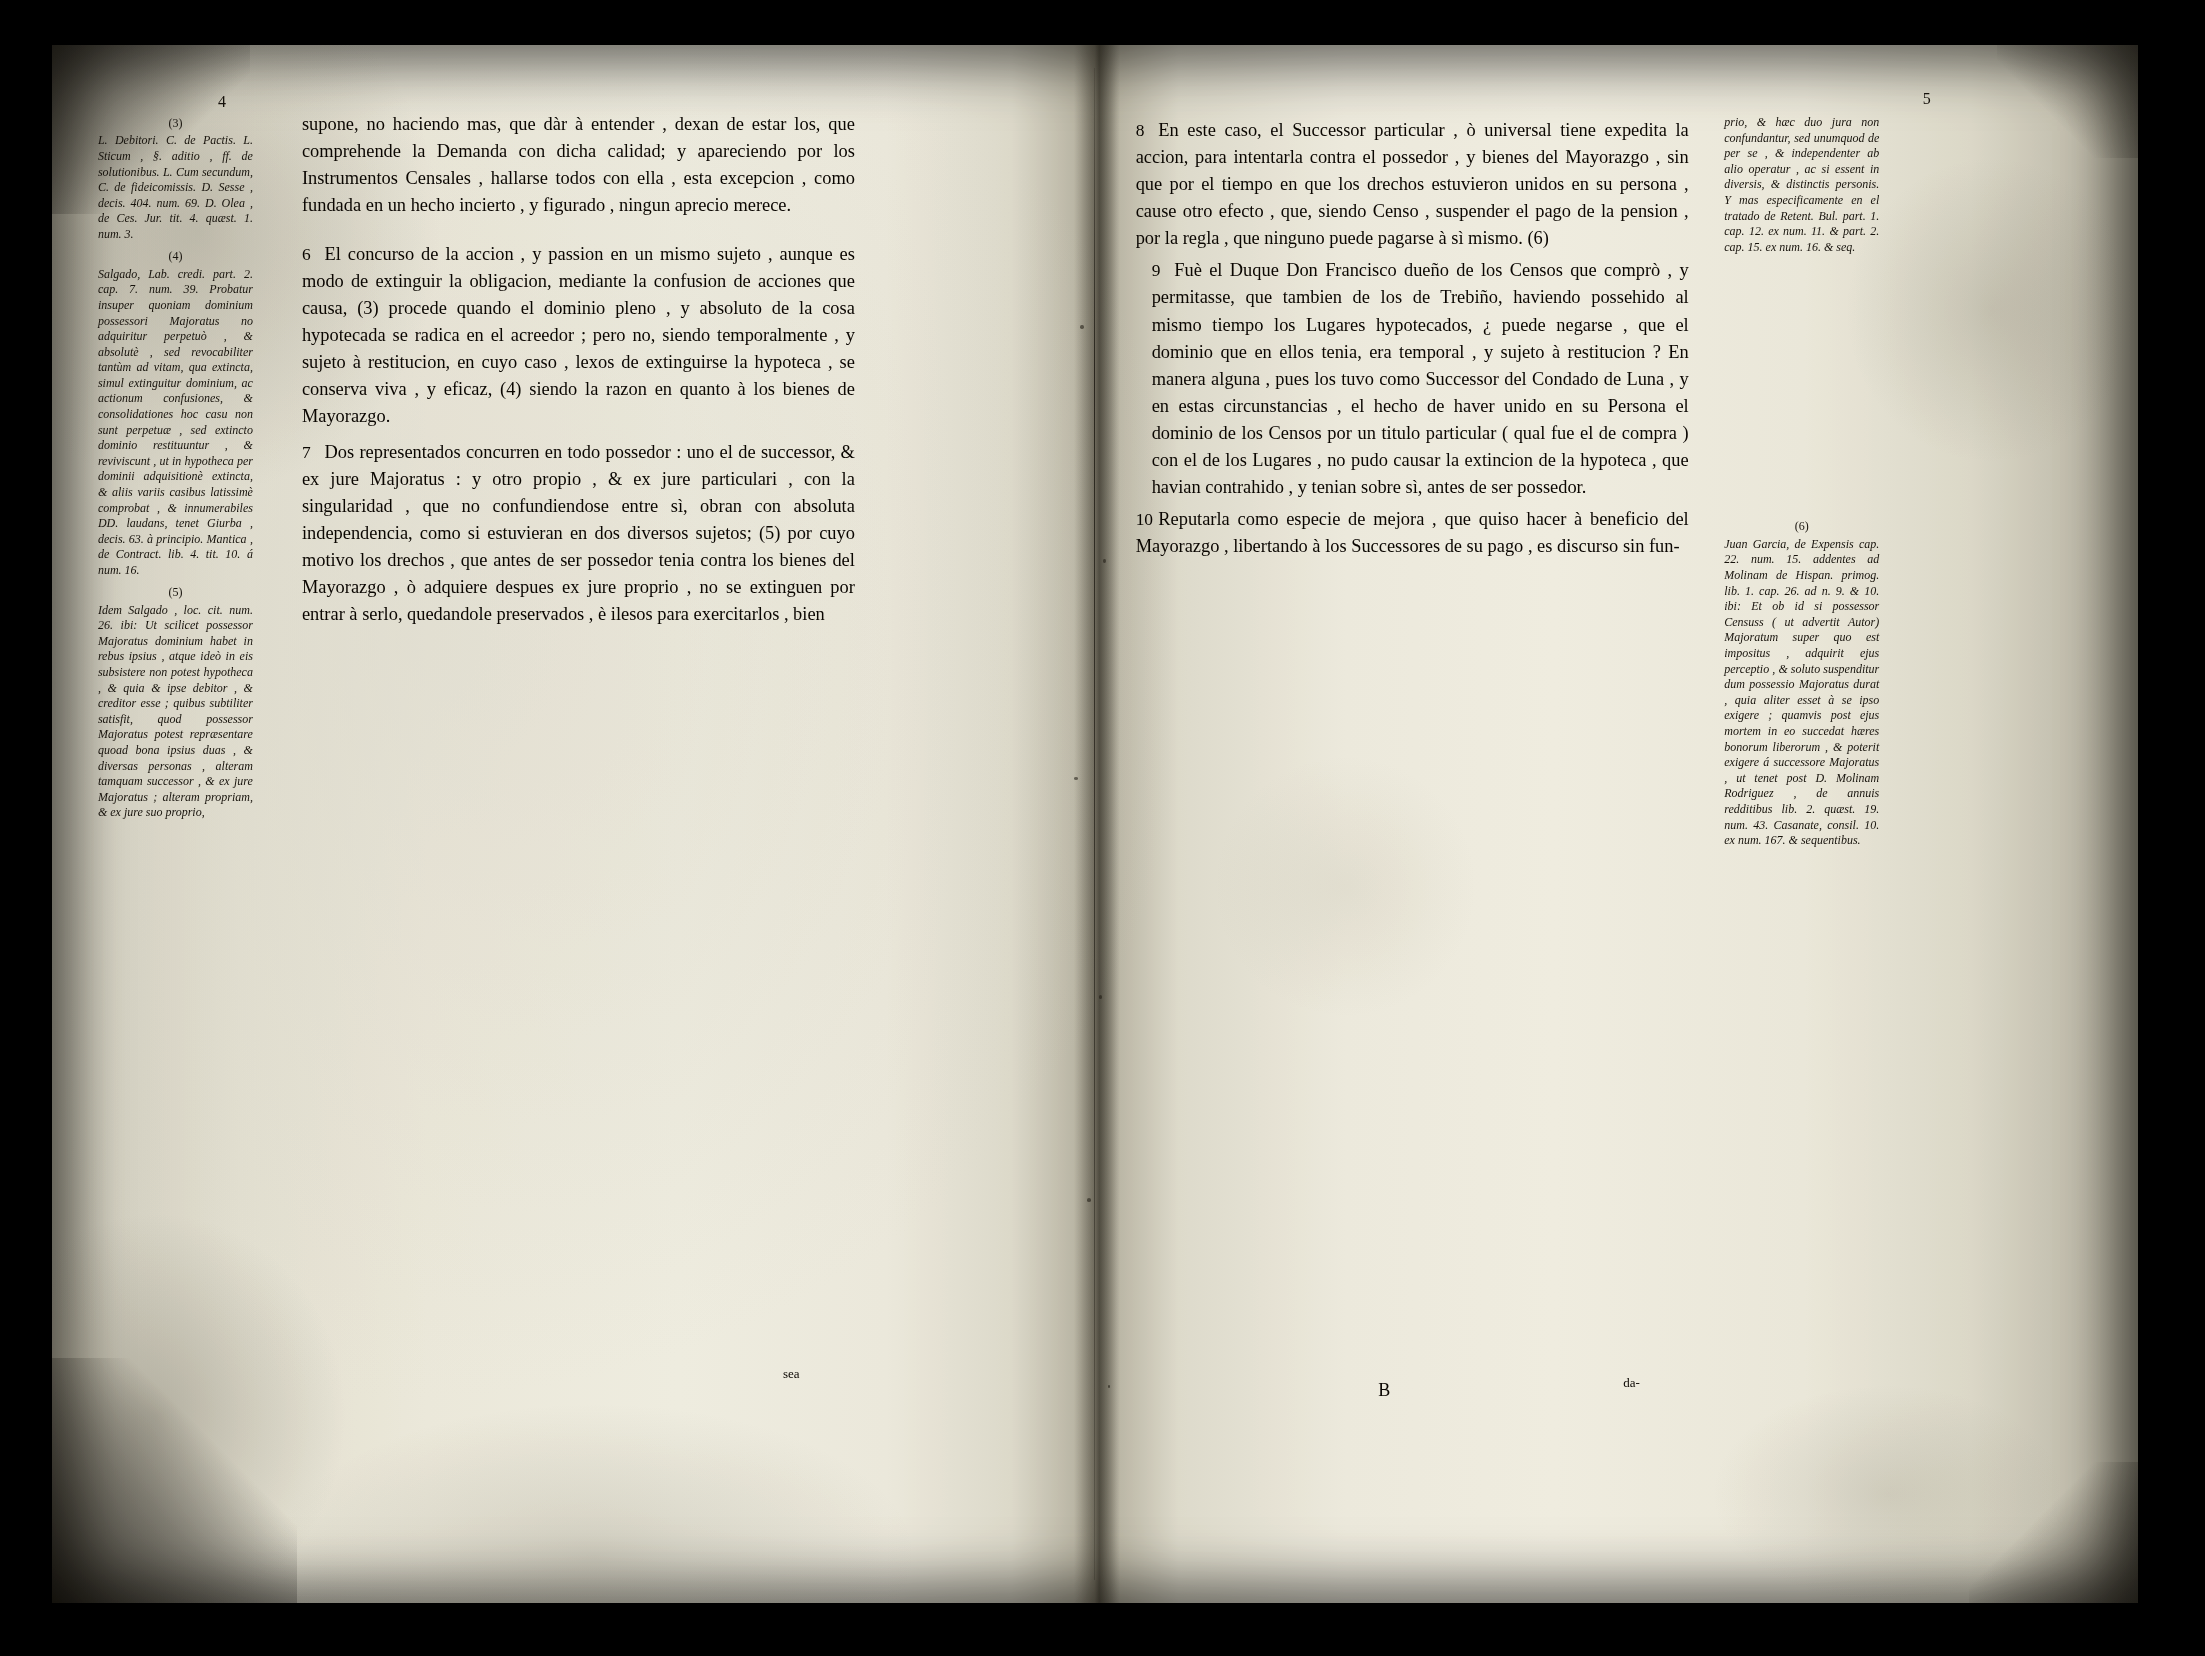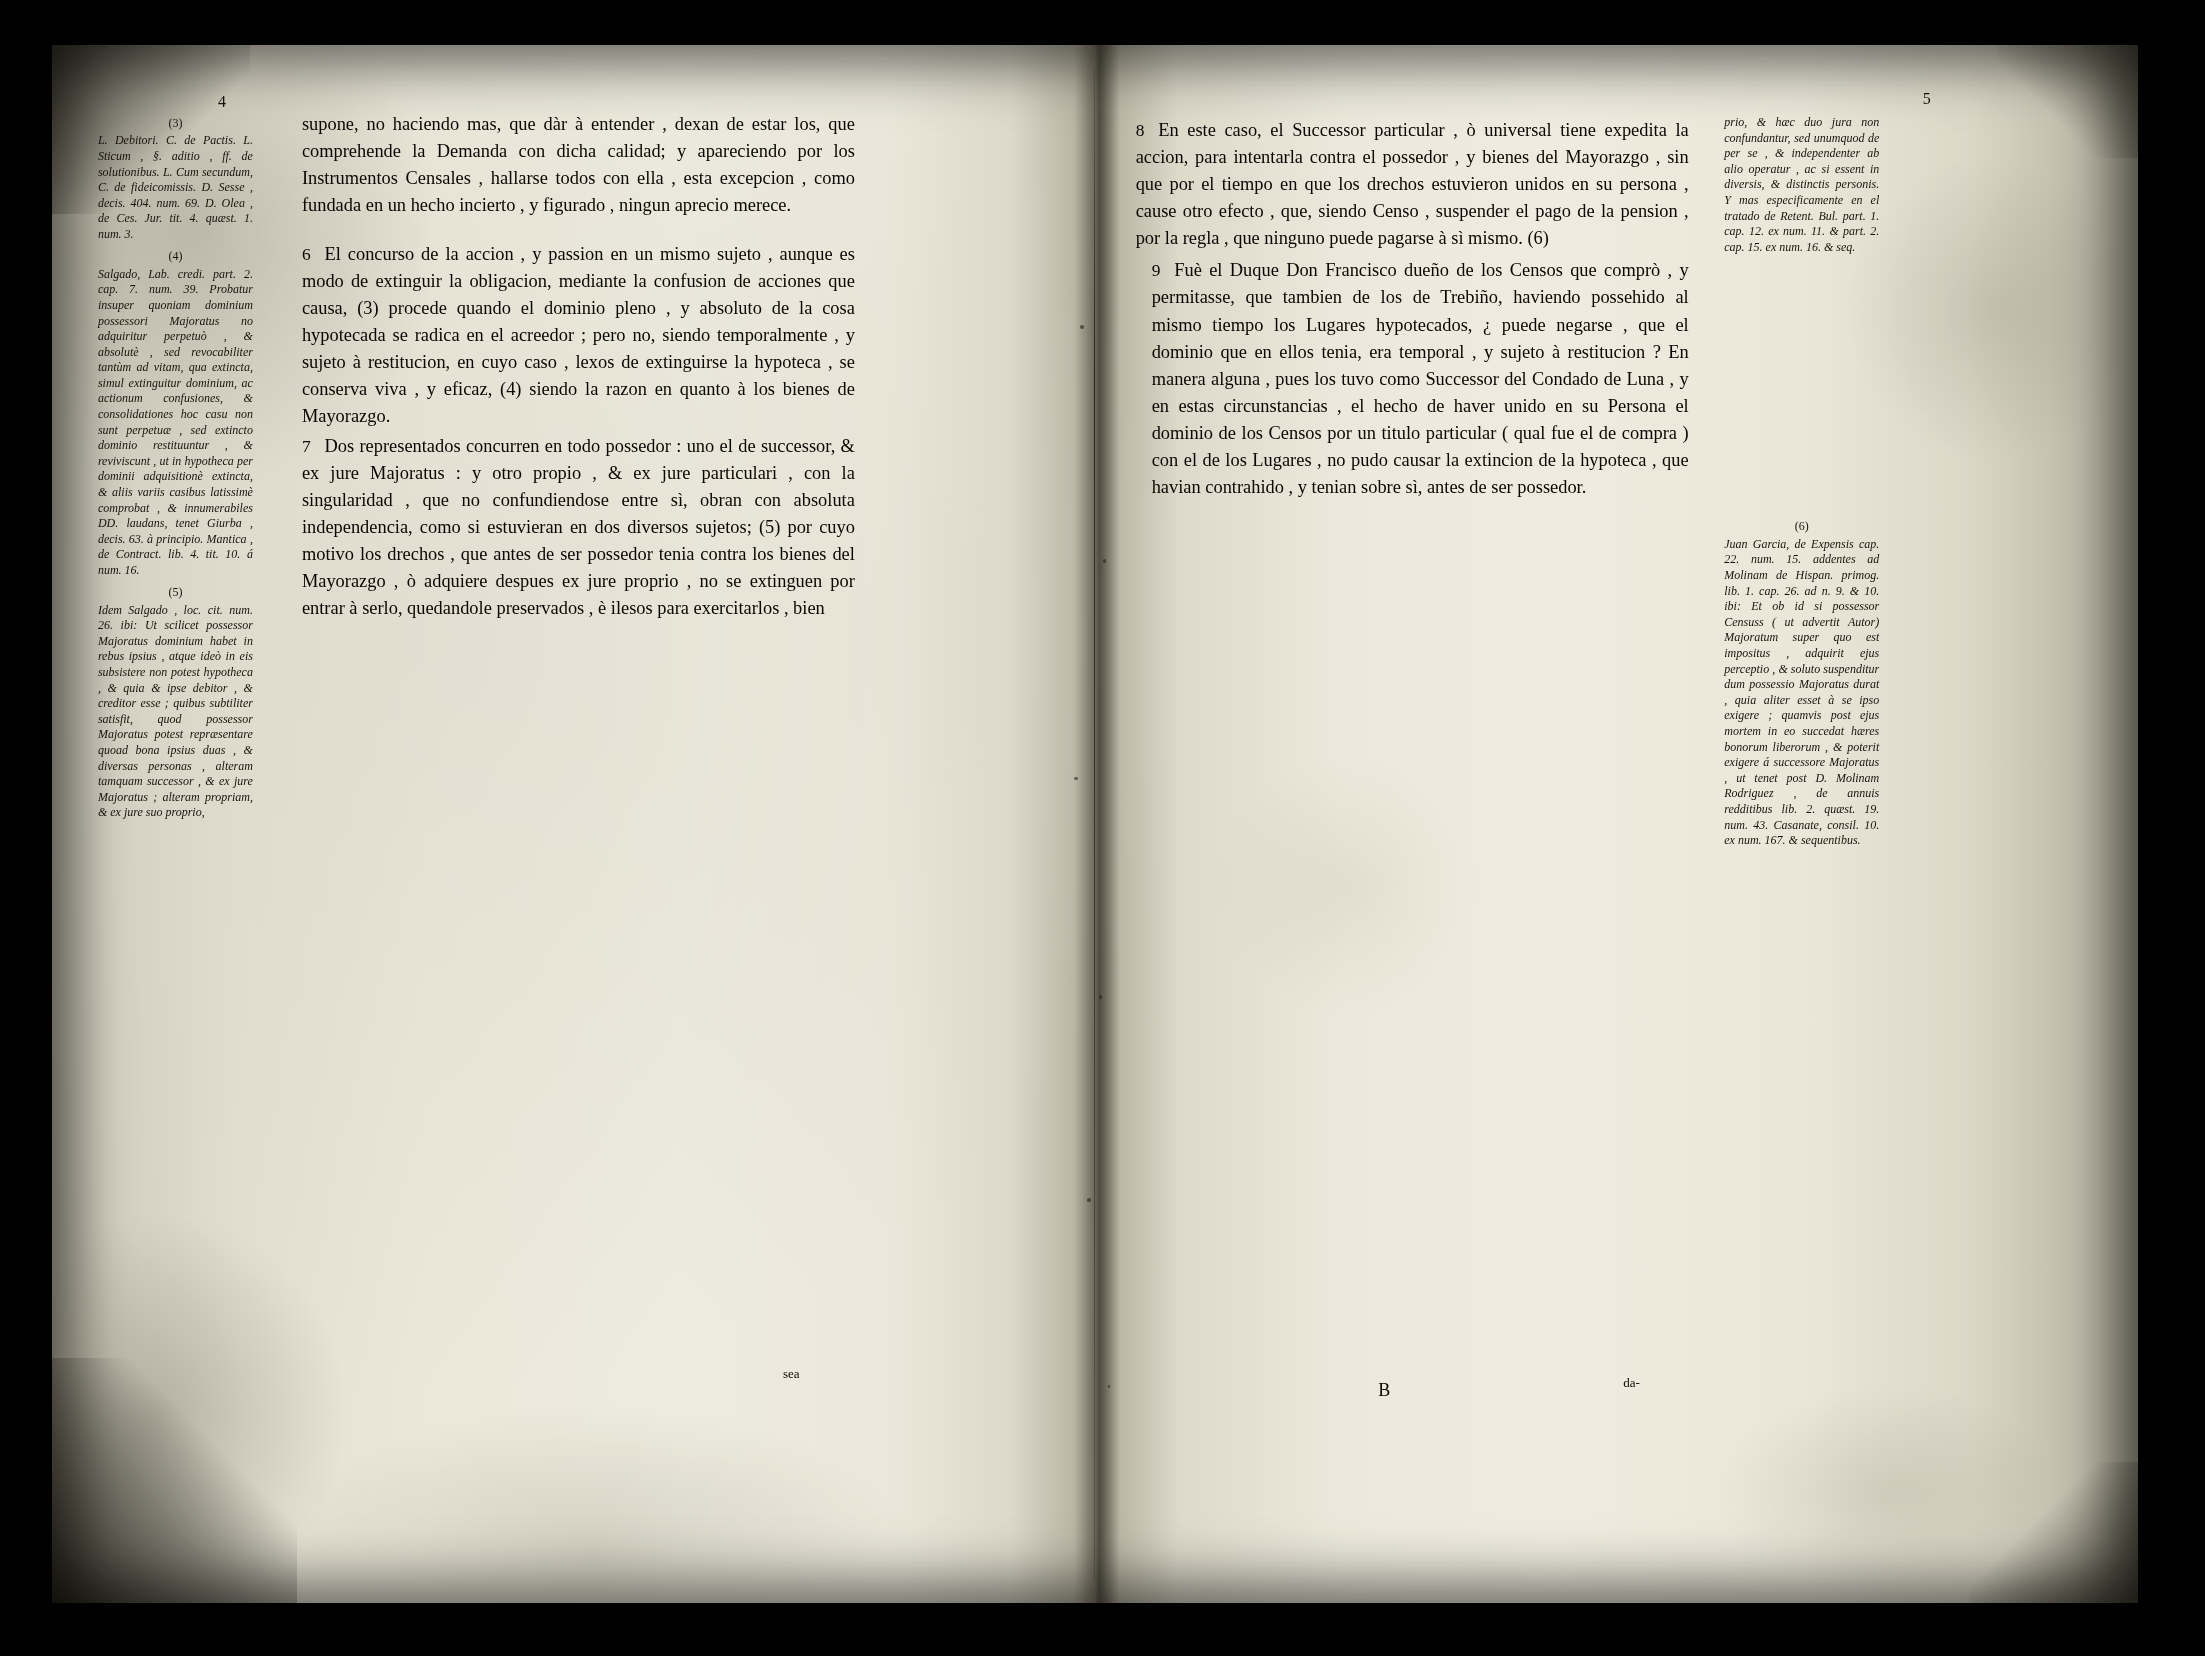--- a/index.html
+++ b/index.html
@@ -220,21 +220,21 @@
       <div class="col body-col" style="left: 204px; top: 66px; width: 553px;">
 
         <p>
           <span>supone, no haciendo mas, que dàr à entender , dexan de estar los, que comprehende la Demanda con dicha calidad; y apareciendo por los Instrumentos Censales , hallarse todos con ella , esta excepcion , como fundada en un hecho incierto , y figurado , ningun aprecio merece.</span>
         </p>
 
         <p style="margin-top: 22px; text-indent: 0;">
           <span class="para-num">6</span><span>El concurso de la accion , y passion en un mismo sujeto , aunque es modo de extinguir la obligacion, mediante la confusion de acciones que causa, (3) procede quando el dominio pleno , y absoluto de la cosa hypotecada se radica en el acreedor ; pero no, siendo temporalmente , y sujeto à restitucion, en cuyo caso , lexos de extinguirse la hypoteca , se conserva viva , y eficaz, (4) siendo la razon en quanto à los bienes de Mayorazgo.</span>
         </p>
 
-        <p style="margin-top: 2px;">
+        <p style="margin-top: 8px;">
           <span class="para-num">7</span><span>Dos representados concurren en todo possedor : uno el de successor, &amp; ex jure Majoratus : y otro propio , &amp; ex jure particulari , con la singularidad , que no confundiendose entre sì, obran con absoluta independencia, como si estuvieran en dos diversos sujetos; (5) por cuyo motivo los drechos , que antes de ser possedor tenia contra los bienes del Mayorazgo , ò adquiere despues ex jure proprio , no se extinguen por entrar à serlo, quedandole preservados , è ilesos para exercitarlos , bien</span>
         </p>
       </div>
 
       <div class="catchword" style="left: 685px; top: 1321px;">sea</div>
     </div>
 
     <div class="page" id="page-right">
 
       <div class="folio" style="right: 155px; top: 45px;">5</div>
@@ -243,20 +243,23 @@
 
 
         <p style="margin-top: 5.6px;">
           <span class="para-num">8</span><span>En este caso, el Successor particular , ò universal tiene expedita la accion, para intentarla contra el possedor , y bienes del Mayorazgo , sin que por el tiempo en que los drechos estuvieron unidos en su persona , cause otro efecto , que, siendo Censo , suspender el pago de la pension , por la regla , que ninguno puede pagarse à sì mismo. (6)</span>
         </p>
 
         <p style="margin-top: 5.6px; margin-left: 16px;">
           <span class="para-num">9</span><span>Fuè el Duque Don Francisco dueño de los Censos que comprò , y permitasse, que tambien de los de Trebiño, haviendo possehido al mismo tiempo los Lugares hypotecados, ¿ puede negarse , que el dominio que en ellos tenia, era temporal , y sujeto à restitucion ? En manera alguna , pues los tuvo como Successor del Condado de Luna , y en estas circunstancias , el hecho de haver unido en su Persona el dominio de los Censos por un titulo particular ( qual fue el de compra ) con el de los Lugares , no pudo causar la extincion de la hypoteca , que havian contrahido , y tenian sobre sì, antes de ser possedor.</span>
         </p>
 
+        <p style="margin-top: 5.6px;">
+          <span class="para-num">10</span><span>Reputarla como especie de mejora , que quiso hacer à beneficio del Mayorazgo , libertando à los Successores de su pago , es discurso sin fun-</span>
+        </p>
       </div>
 
       <div class="col margin-col" style="left: 598px; top: 70px; width: 155px;">
 
         <div class="note">
           <span>prio, &amp; hæc duo jura non confundantur, sed unumquod de per se , &amp; independenter ab alio operatur , ac si essent in diversis, &amp; distinctis personis. Y mas especificamente en el tratado de Retent. Bul. part. 1. cap. 12. ex num. 11. &amp; part. 2. cap. 15. ex num. 16. &amp; seq.</span>
         </div>
 
         <div class="note" style="margin-top: 264px;">
           <span class="note-num">(6)</span>

